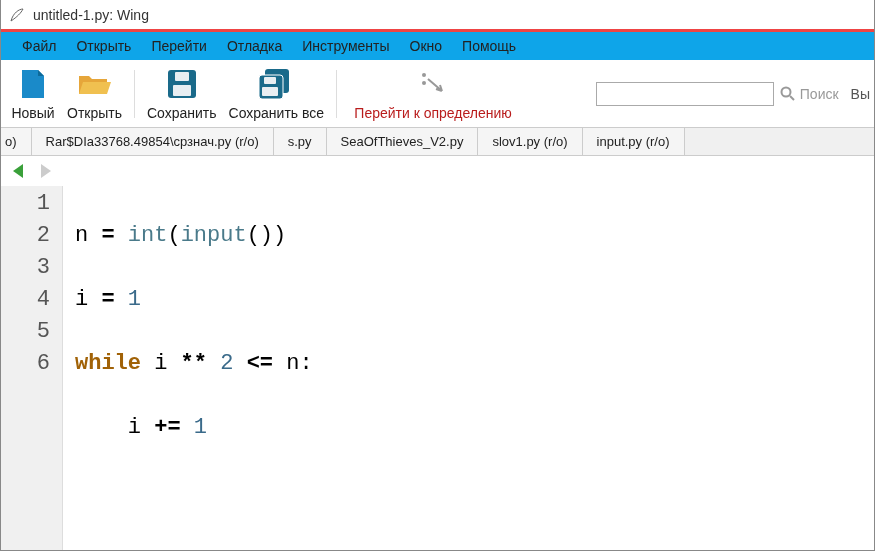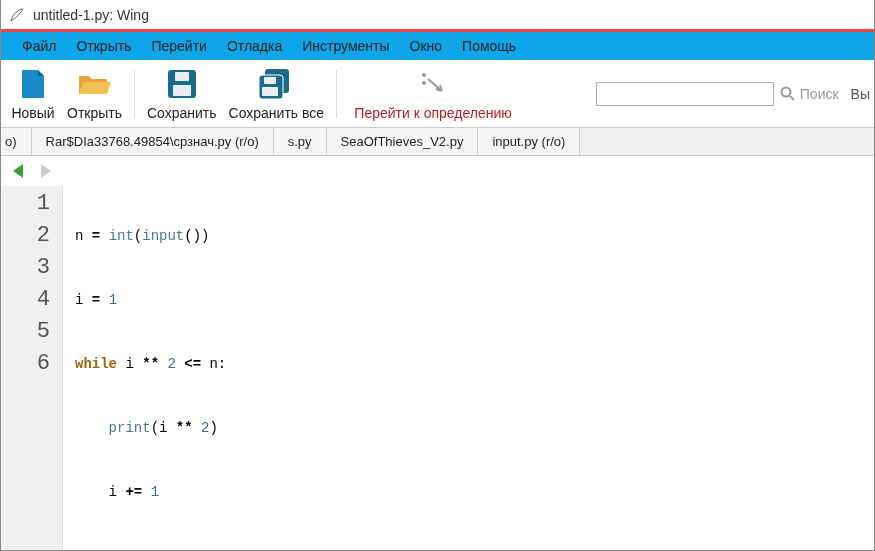--- a/index.html
+++ b/index.html
@@ -127,21 +127,21 @@
     font-family: Consolas, "Courier New", monospace;
     font-size: 22px;
     color: #555;
     text-align: right;
     padding: 2px 12px 0 0;
     line-height: 32px;
   }
   .code {
     flex: 1;
     font-family: Consolas, "Courier New", monospace;
-    font-size: 14px;
+    font-size: 22px;
     color: #000;
     padding: 2px 0 0 12px;
     line-height: 32px;
     white-space: pre;
   }
   .tok-var { color: #000; }
   .tok-op { color: #000; font-weight: bold; }
   .tok-builtin { color: #4a7a8a; }
   .tok-paren { color: #000; }
   .tok-num { color: #3a6a8a; }
@@ -231,20 +231,21 @@
     </span>
   </div>
   <span class="trunc-right">Вы</span>
 </div>
 
 <div class="tabs">
   <div class="tab first">o)</div>
   <div class="tab">Rar$DIa33768.49854\срзнач.py (r/o)</div>
   <div class="tab">s.py</div>
   <div class="tab">SeaOfThieves_V2.py</div>
+  <div class="tab">slov1.py (r/o)</div>
   <div class="tab">input.py (r/o)</div>
 </div>
 
 <div class="nav-arrows">
   <svg width="18" height="18" viewBox="0 0 18 18">
       <path d="M14 2 L4 9 L14 16 Z" fill="#3aa03a"></path>
     </svg>
   <svg width="18" height="18" viewBox="0 0 18 18">
       <path d="M4 2 L14 9 L4 16 Z" fill="#ccc"></path>
     </svg>
@@ -256,17 +257,16 @@
     <div>2</div>
     <div>3</div>
     <div>4</div>
     <div>5</div>
     <div>6</div>
   </div>
   <div class="code">
 <div><span class="tok-var">n</span><span class="tok-op"> = </span><span class="tok-builtin">int</span><span class="tok-paren">(</span><span class="tok-builtin">input</span><span class="tok-paren">(</span><span class="tok-paren">)</span><span class="tok-paren">)</span></div>
 <div><span class="tok-var">i</span><span class="tok-op"> = </span><span class="tok-num">1</span></div>
 <div><span class="tok-kw">while</span><span> </span><span class="tok-var">i</span><span class="tok-op"> ** </span><span class="tok-num">2</span><span class="tok-op"> &lt;= </span><span class="tok-var">n</span><span class="tok-colon">:</span></div>
-<div><span>    </span><span class="tok-builtin">print</span><span class="tok-paren">(</span><span class="tok-var">i</span><span class="tok-op"> ** </span><span class="tok-num">2</span><span class="tok-paren">)</span></div>
 <div><span>    </span><span class="tok-var">i</span><span class="tok-op"> += </span><span class="tok-num">1</span></div>
 <div></div>
   </div>
 </div>
 
 </body></html>

